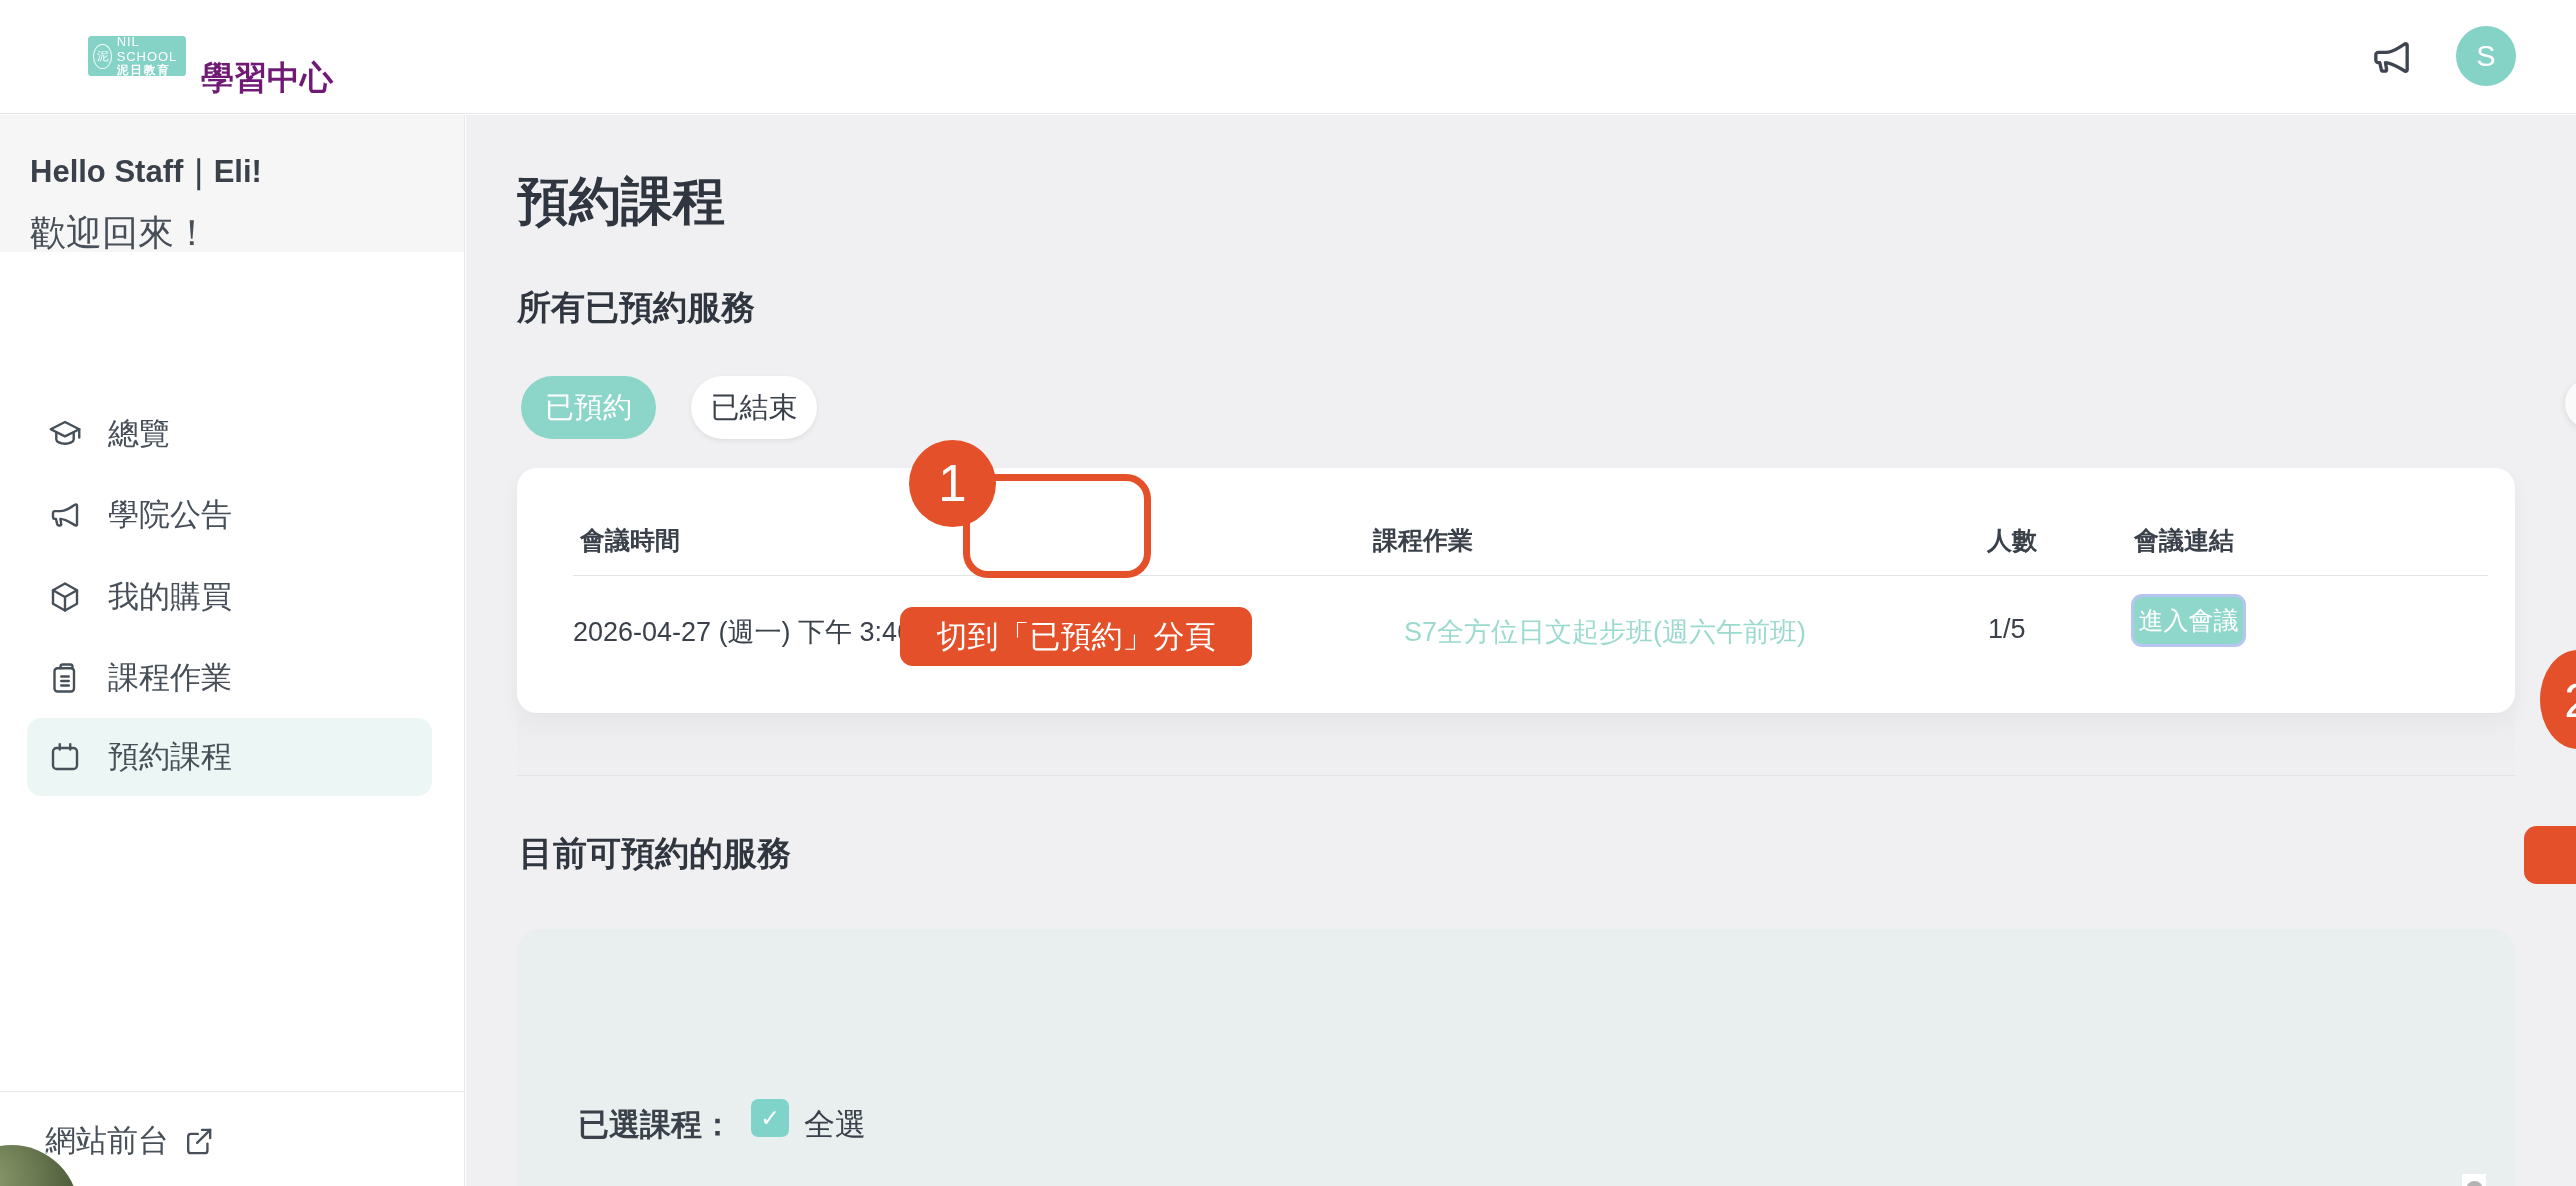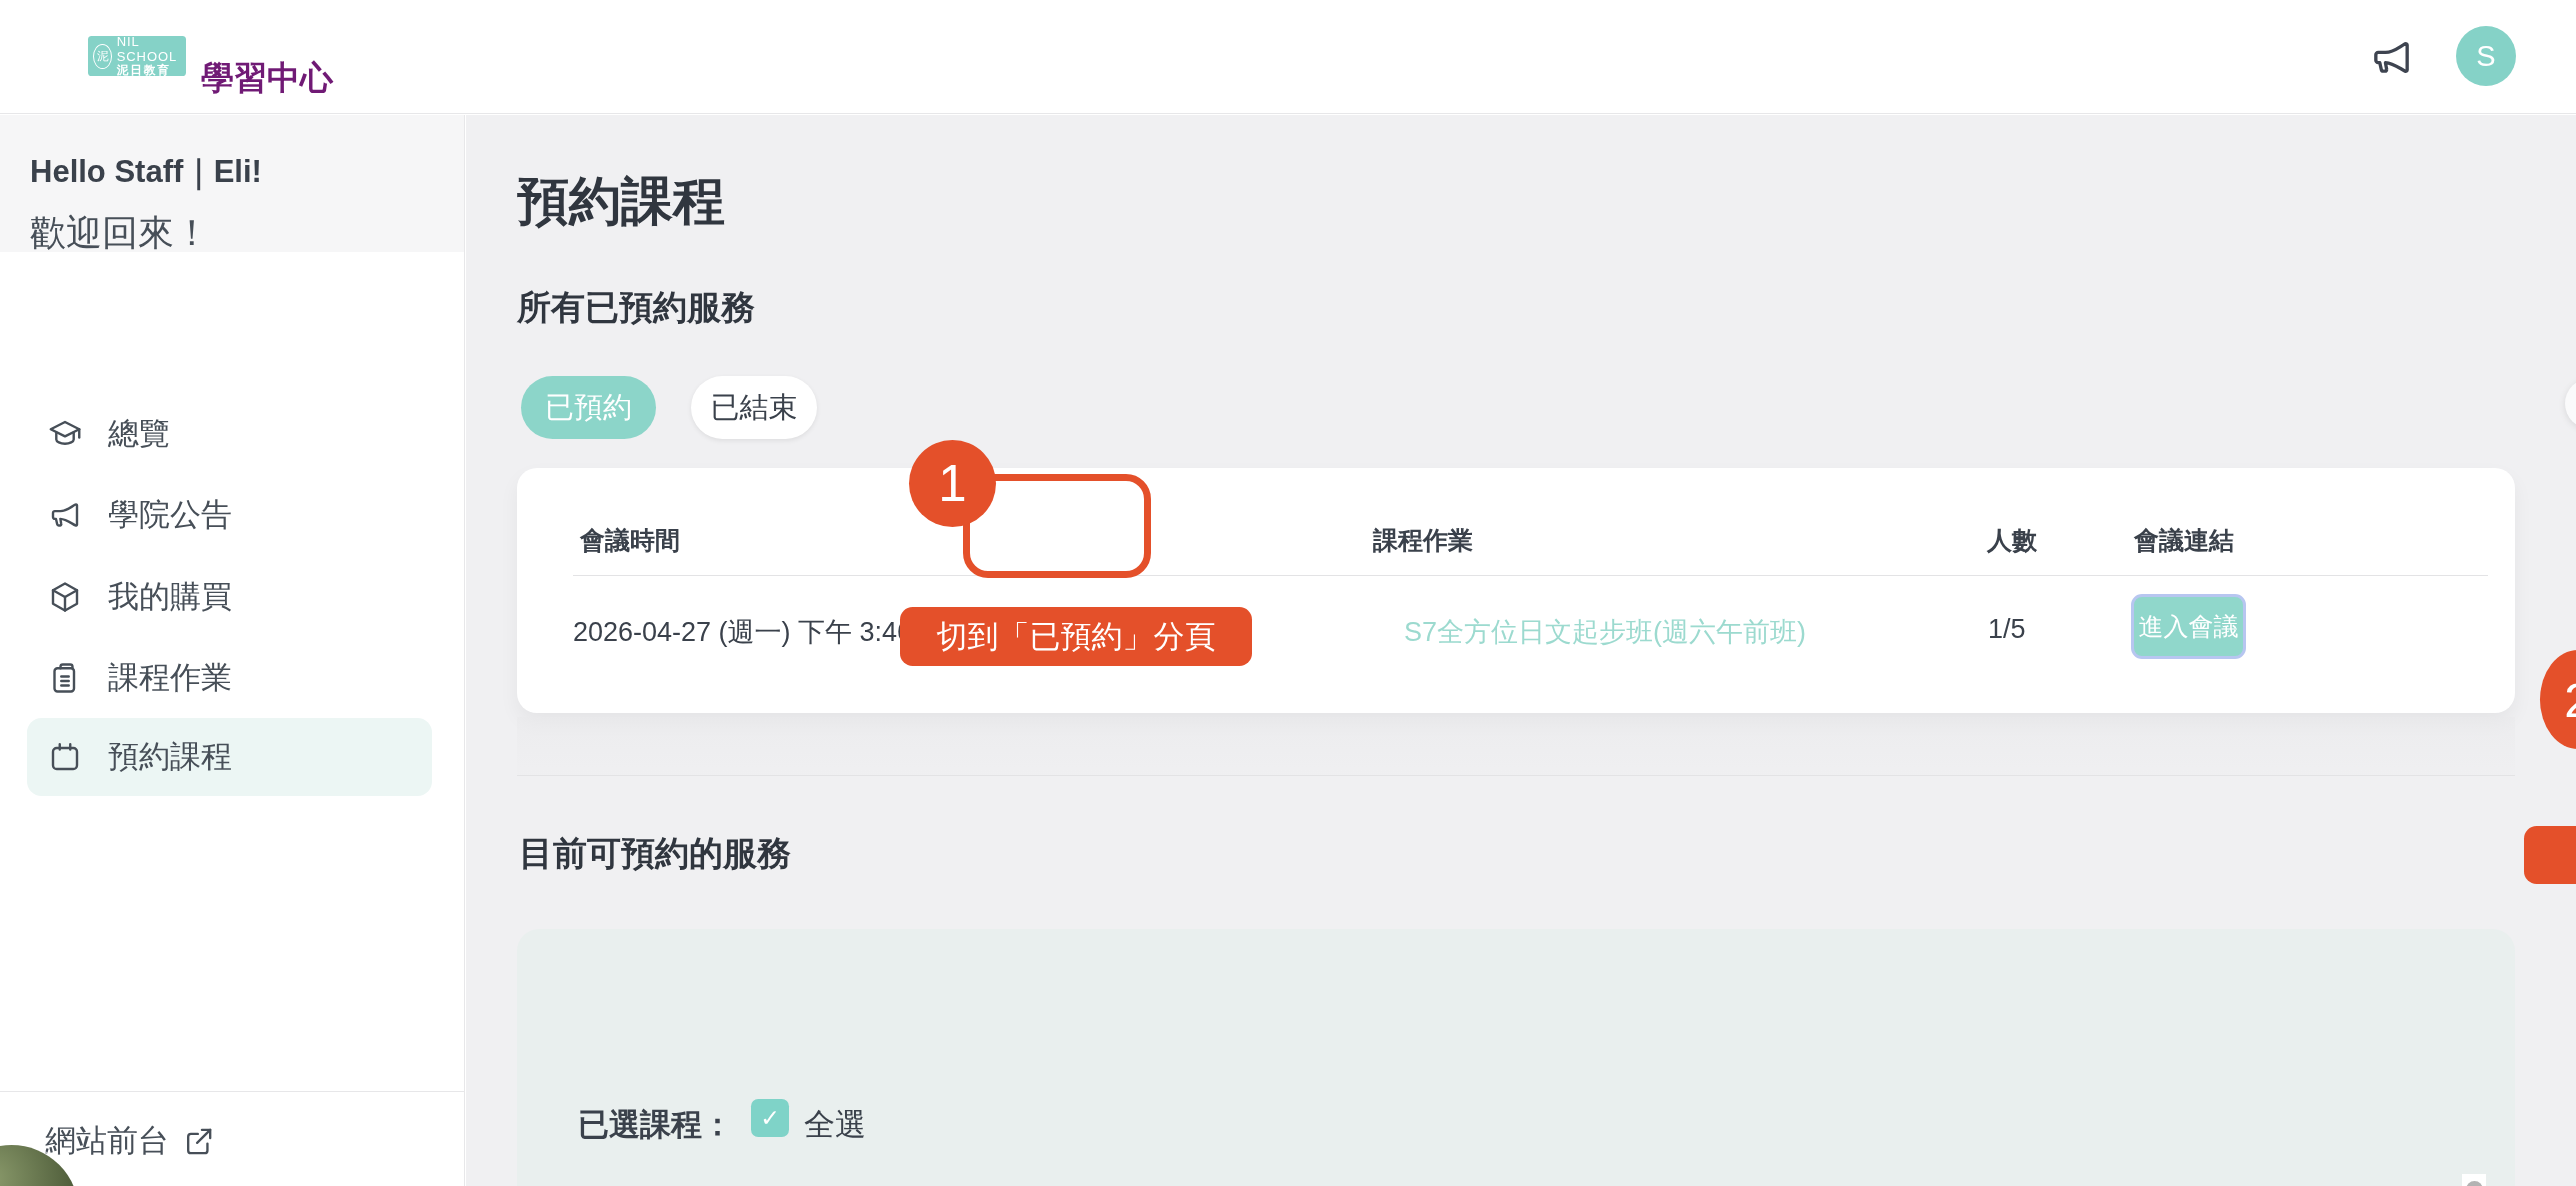--- a/index.html
+++ b/index.html
@@ -53,21 +53,21 @@
   #tab-ended  { left:225px; top:261px; width:126px; background:#fff; color:#3A414B;
     box-shadow:0 1.8px 5.4px rgba(0,0,0,.08); }
 
   
   #card1 { position:absolute; left:51px; top:353px; width:1998px; height:245px; background:#fff;
     border-radius:20px; box-shadow:0 9px 20px rgba(0,0,0,.05); }
   .th { position:absolute; top:56px; font-size:25px; font-weight:bold; color:#3A414B; }
   #card1 .divider { position:absolute; left:56px; top:107px; width:1915px; height:0.9px; background:#E3E3E5; }
   .td { position:absolute; top:146px; font-size:27px; color:#3A414B; }
   #meeting-link { color:#9CDACF; cursor:pointer; }
-  #join-btn { position:absolute; left:1614px; top:126px; width:115px; height:65px; background:#90D7CB;
+  #join-btn { position:absolute; left:1614px; top:126px; width:115px; height:53px; background:#90D7CB;
     border:3.6px solid #B7C6F0; border-radius:11px; color:#fff; font-size:25px; display:flex;
     align-items:center; justify-content:center; cursor:pointer;text-align:center; }
 
   #below-card-divider { position:absolute; left:51px; top:660px; width:1998px; height:0.9px; background:#E3E3E5; }
   #below-card-shade { position:absolute; left:51px; top:602px; width:1998px; height:59px;
     background:linear-gradient(#e9e9eb,#efeff1); opacity:.55; }
 
   
   #card2 { position:absolute; left:51px; top:814px; width:1998px; height:379px; background:#E9EFEE;
     border-radius:22px; }

